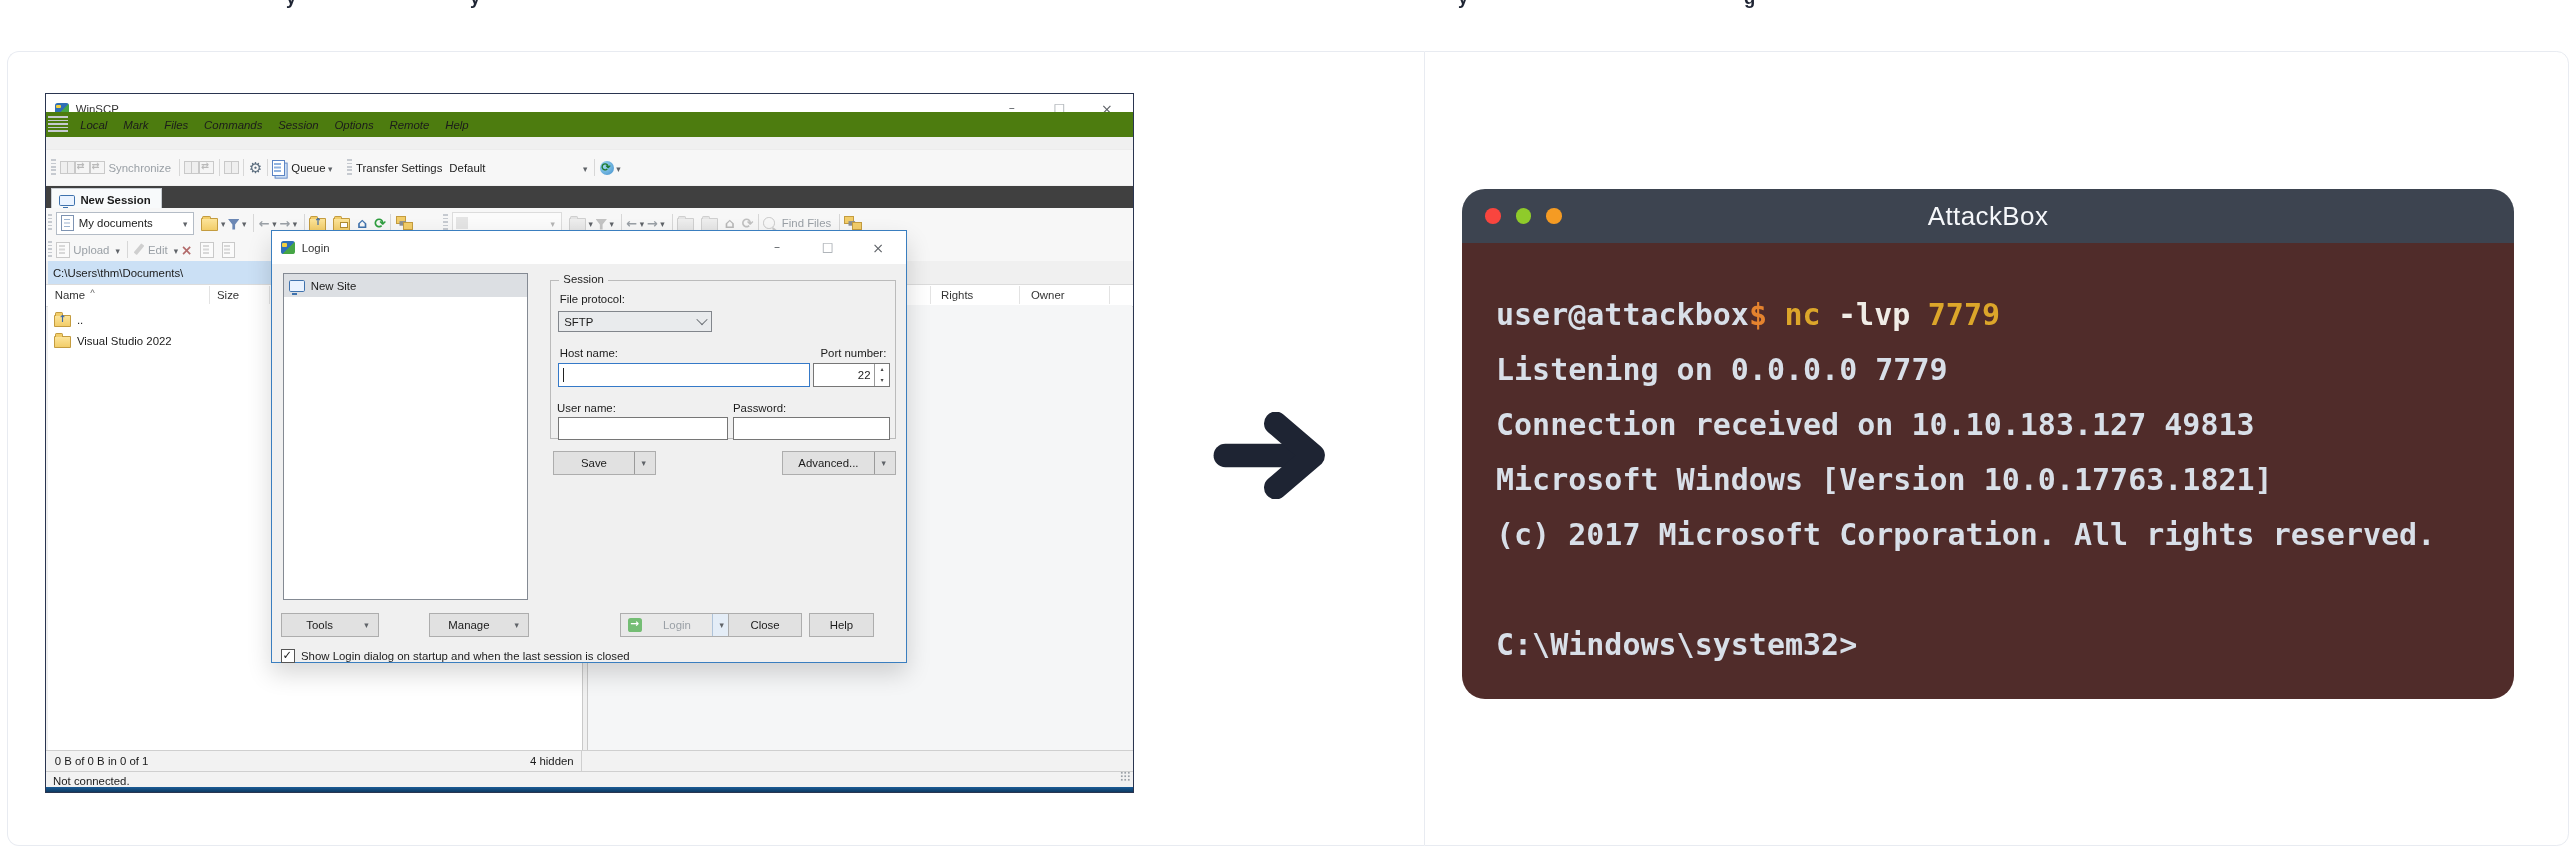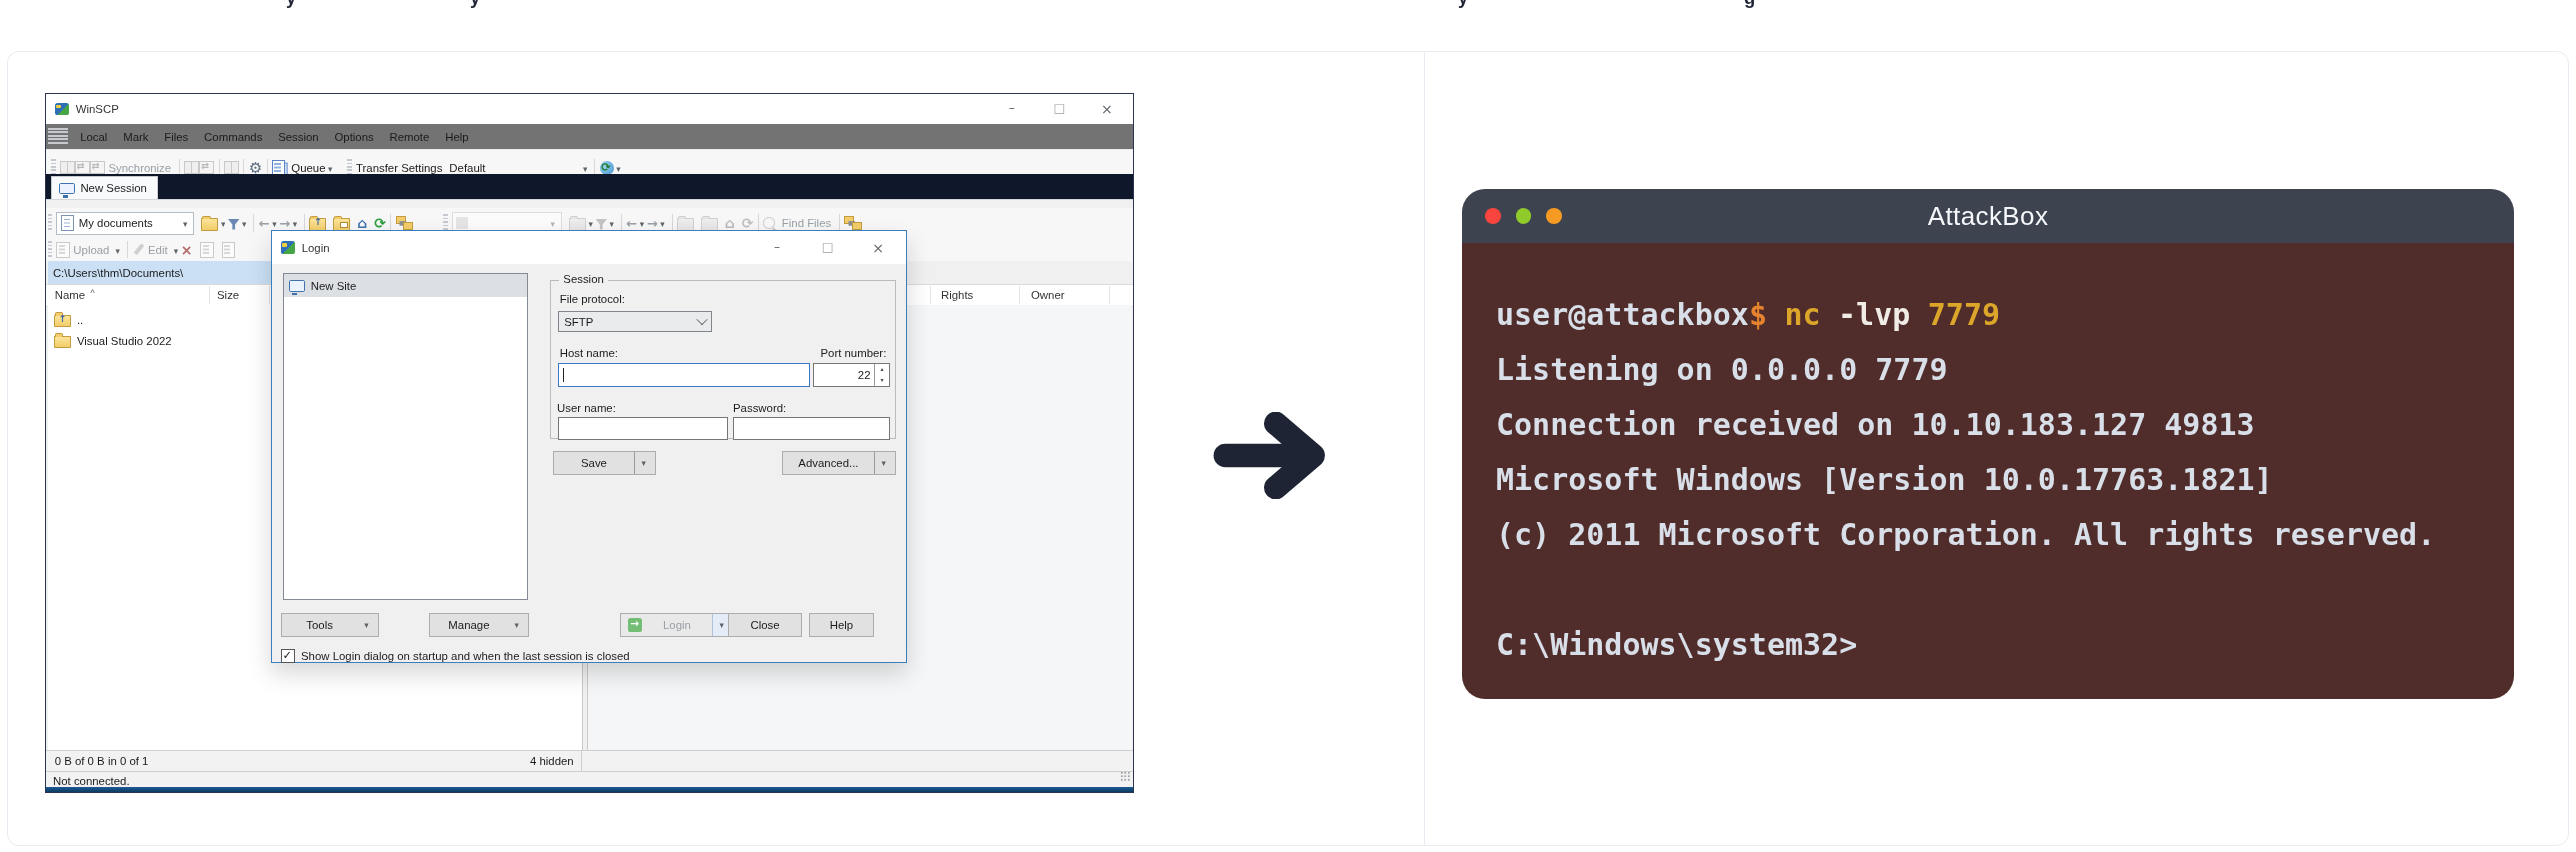--- a/index.html
+++ b/index.html
@@ -58,25 +58,25 @@
   .g-max::before{content:"□";color:#9aa0a6;}
   .g-close::before{content:"×";font-size:14px;}
 
   
   .winscp{position:absolute;left:45px;top:93px;width:1089px;height:700px;background:#f0f0f0;
           border:1.7px solid #2a3550;box-sizing:border-box;font-size:11.4px;z-index:2;}
   .ws-row{position:absolute;left:0;right:0;display:flex;align-items:center;}
   .ws-title{top:0;height:30px;background:#fff;padding-left:8.7px;}
   .ws-title .t{margin-left:7px;color:#333;}
   .ws-controls{margin-left:auto;display:flex;gap:23px;padding-right:14px;}
-  .ws-menu{top:30px;height:25px;background:#737373;}
+  .ws-menu{top:18px;height:25px;background:#4d7c0f;font-style:italic;}
   .ws-menu span{padding:0 7.9px;}
   .ws-tb1{top:55px;height:35px;background:#f7f7f7;border-top:0.9px solid #ececec;padding-left:3.5px;}
   .tlabel{color:#9aa0a6;margin:0 3.5px;}
-  .ws-tabs{top:80px;height:24.5px;background:#0f172a;border-bottom:0.9px solid #d4d7da;}
+  .ws-tabs{top:92px;height:24.5px;background:#404040;border-bottom:0.9px solid #d4d7da;font-weight:bold;}
   .ws-tab{display:flex;align-items:center;gap:5.2px;height:22px;margin:2.6px 0 0 5.2px;padding:0 10.5px 0 7px;
           background:#f8fafb;border:0.9px solid #c8cdd2;border-bottom:none;}
   .ws-nav{top:114px;height:30px;background:#f7f7f7;}
   .ws-cmd{top:144px;height:23px;background:#f7f7f7;}
   .combo{display:flex;align-items:center;height:21px;background:#fff;border:0.9px solid #b4bcc6;padding:0 3.5px;gap:4.4px;}
   .combo .chev{margin-left:auto;}
   .ws-addr{top:167px;height:23px;}
   .addr-local{position:absolute;left:1.7px;top:0;width:534px;height:23px;background:#cbe0f5;display:flex;align-items:center;padding-left:5.2px;box-sizing:border-box;}
   .addr-remote{position:absolute;left:541px;top:0;width:544px;height:23px;background:#f0f0f0;}
   .ws-headers{top:190px;height:21px;background:#fff;border-top:0.9px solid #dcdcdc;border-bottom:0.9px solid #dcdcdc;}
@@ -433,20 +433,20 @@
       <span class="dot r"></span>
       <span class="dot g"></span>
       <span class="dot o"></span>
       <span class="t">AttackBox</span>
     </div>
     <div class="term-body">
       <div class="tline"><span>user@attackbox</span><span class="c-orange">$</span><span class="sp"></span><span class="c-gold">nc</span><span class="sp"></span><span class="c-white">-lvp</span><span class="sp"></span><span class="c-gold">7779</span></div>
       <div class="tline">Listening on 0.0.0.0 7779</div>
       <div class="tline">Connection received on 10.10.183.127 49813</div>
       <div class="tline">Microsoft Windows [Version 10.0.17763.1821]</div>
-      <div class="tline">(c) 2011 Microsoft Corporation. All rights reserved.</div>
+      <div class="tline">(c) 2017 Microsoft Corporation. All rights reserved.</div>
       <div class="tline"></div>
       <div class="tline">C:\Windows\system32&gt;</div>
     </div>
   </div>
 
 </div>
 
 
 </body></html>

